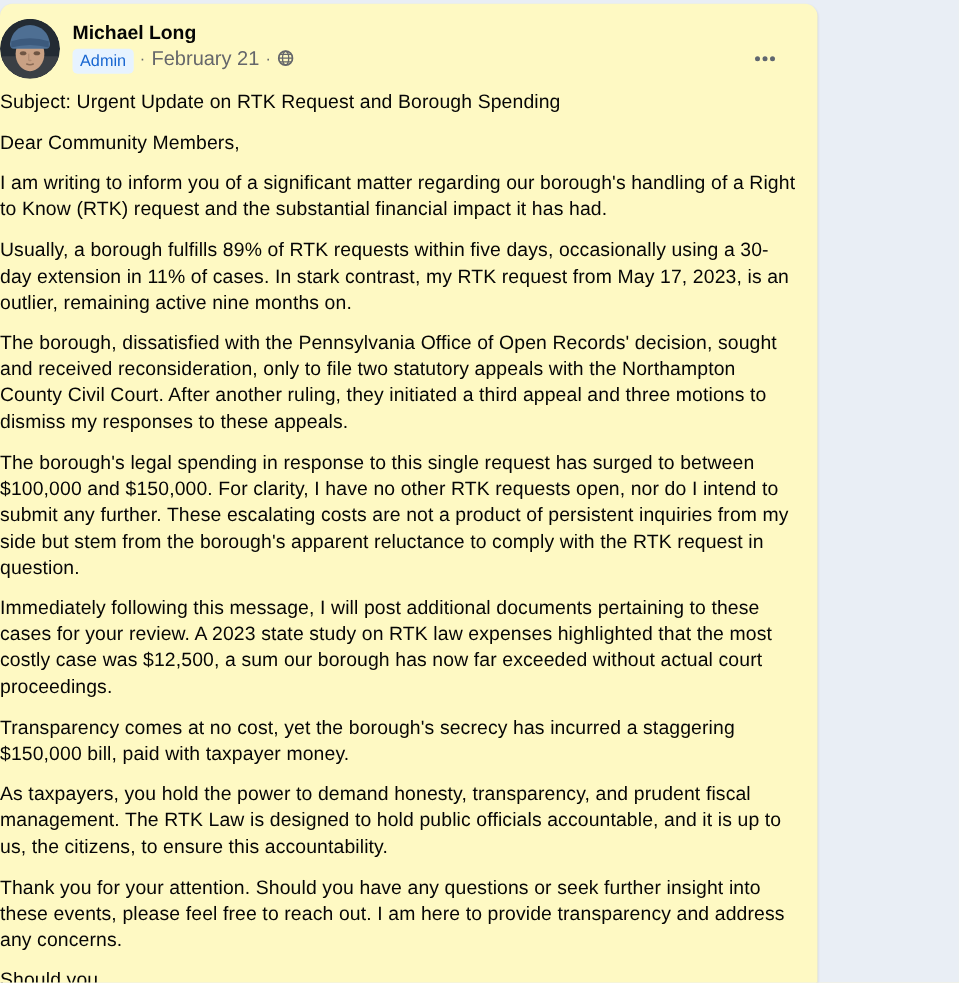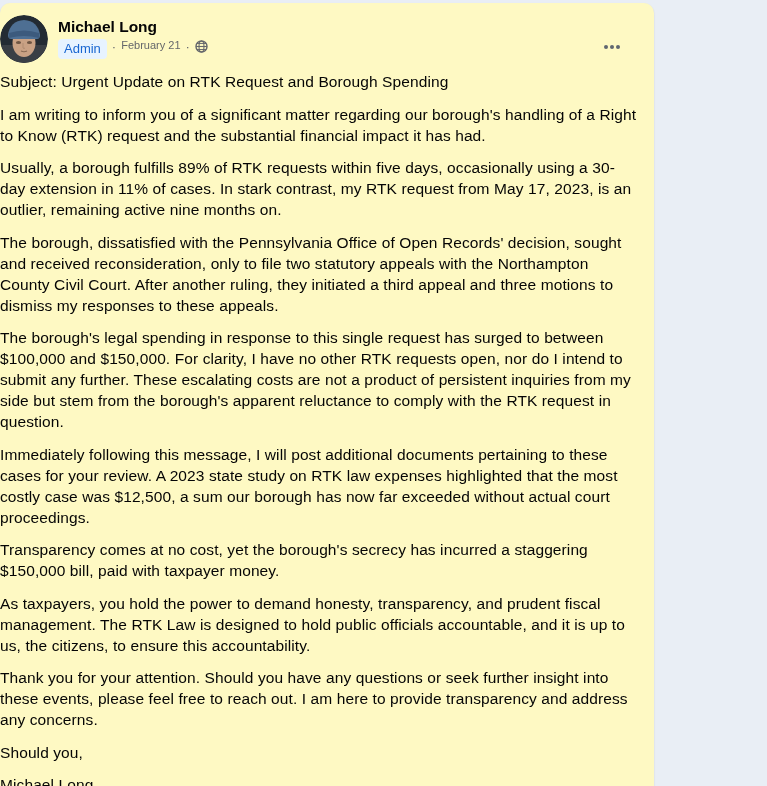--- a/index.html
+++ b/index.html
@@ -50,21 +50,21 @@
     background: #e7f3ff;
     color: #1866d1;
     font-size: 13px;
     line-height: 18px;
     padding: 1px 6px;
     border-radius: 4px;
   }
   .meta-sep { color: #65676b; font-size: 13px; }
   .post-date {
     color: #65676b;
-    font-size: 11px;
+    font-size: 16px;
     cursor: pointer;
   }
   .globe-icon { display: inline-flex; margin-top: 1px; }
   .more-button {
     position: absolute;
     right: 12px; top: 16px;
     width: 32px; height: 32px;
     display: flex; align-items: center; justify-content: center;
     border-radius: 50%;
     cursor: pointer;
@@ -128,20 +128,21 @@
       <svg width="20" height="20" viewBox="0 0 20 20">
         <circle cx="4" cy="10" r="2" fill="#606770"></circle>
         <circle cx="10" cy="10" r="2" fill="#606770"></circle>
         <circle cx="16" cy="10" r="2" fill="#606770"></circle>
       </svg>
     </button>
   </div>
 
   <div class="post-body">
     <p>Subject: Urgent Update on RTK Request and Borough Spending</p>
+    <p>Dear Community Members,</p>
     <p>I am writing to inform you of a significant matter regarding our borough's handling of a Right to Know (RTK) request and the substantial financial impact it has had.</p>
     <p>Usually, a borough fulfills 89% of RTK requests within five days, occasionally using a 30-day extension in 11% of cases. In stark contrast, my RTK request from May 17, 2023, is an outlier, remaining active nine months on.</p>
     <p>The borough, dissatisfied with the Pennsylvania Office of Open Records' decision, sought and received reconsideration, only to file two statutory appeals with the Northampton County Civil Court. After another ruling, they initiated a third appeal and three motions to dismiss my responses to these appeals.</p>
     <p>The borough's legal spending in response to this single request has surged to between $100,000 and $150,000. For clarity, I have no other RTK requests open, nor do I intend to submit any further. These escalating costs are not a product of persistent inquiries from my side but stem from the borough's apparent reluctance to comply with the RTK request in question.</p>
     <p>Immediately following this message, I will post additional documents pertaining to these cases for your review. A 2023 state study on RTK law expenses highlighted that the most costly case was $12,500, a sum our borough has now far exceeded without actual court proceedings.</p>
     <p>Transparency comes at no cost, yet the borough's secrecy has incurred a staggering $150,000 bill, paid with taxpayer money.</p>
     <p>As taxpayers, you hold the power to demand honesty, transparency, and prudent fiscal management. The RTK Law is designed to hold public officials accountable, and it is up to us, the citizens, to ensure this accountability.</p>
     <p>Thank you for your attention. Should you have any questions or seek further insight into these events, please feel free to reach out. I am here to provide transparency and address any concerns.</p>
     <p>Should you,</p>
     <p>Michael Long</p>

